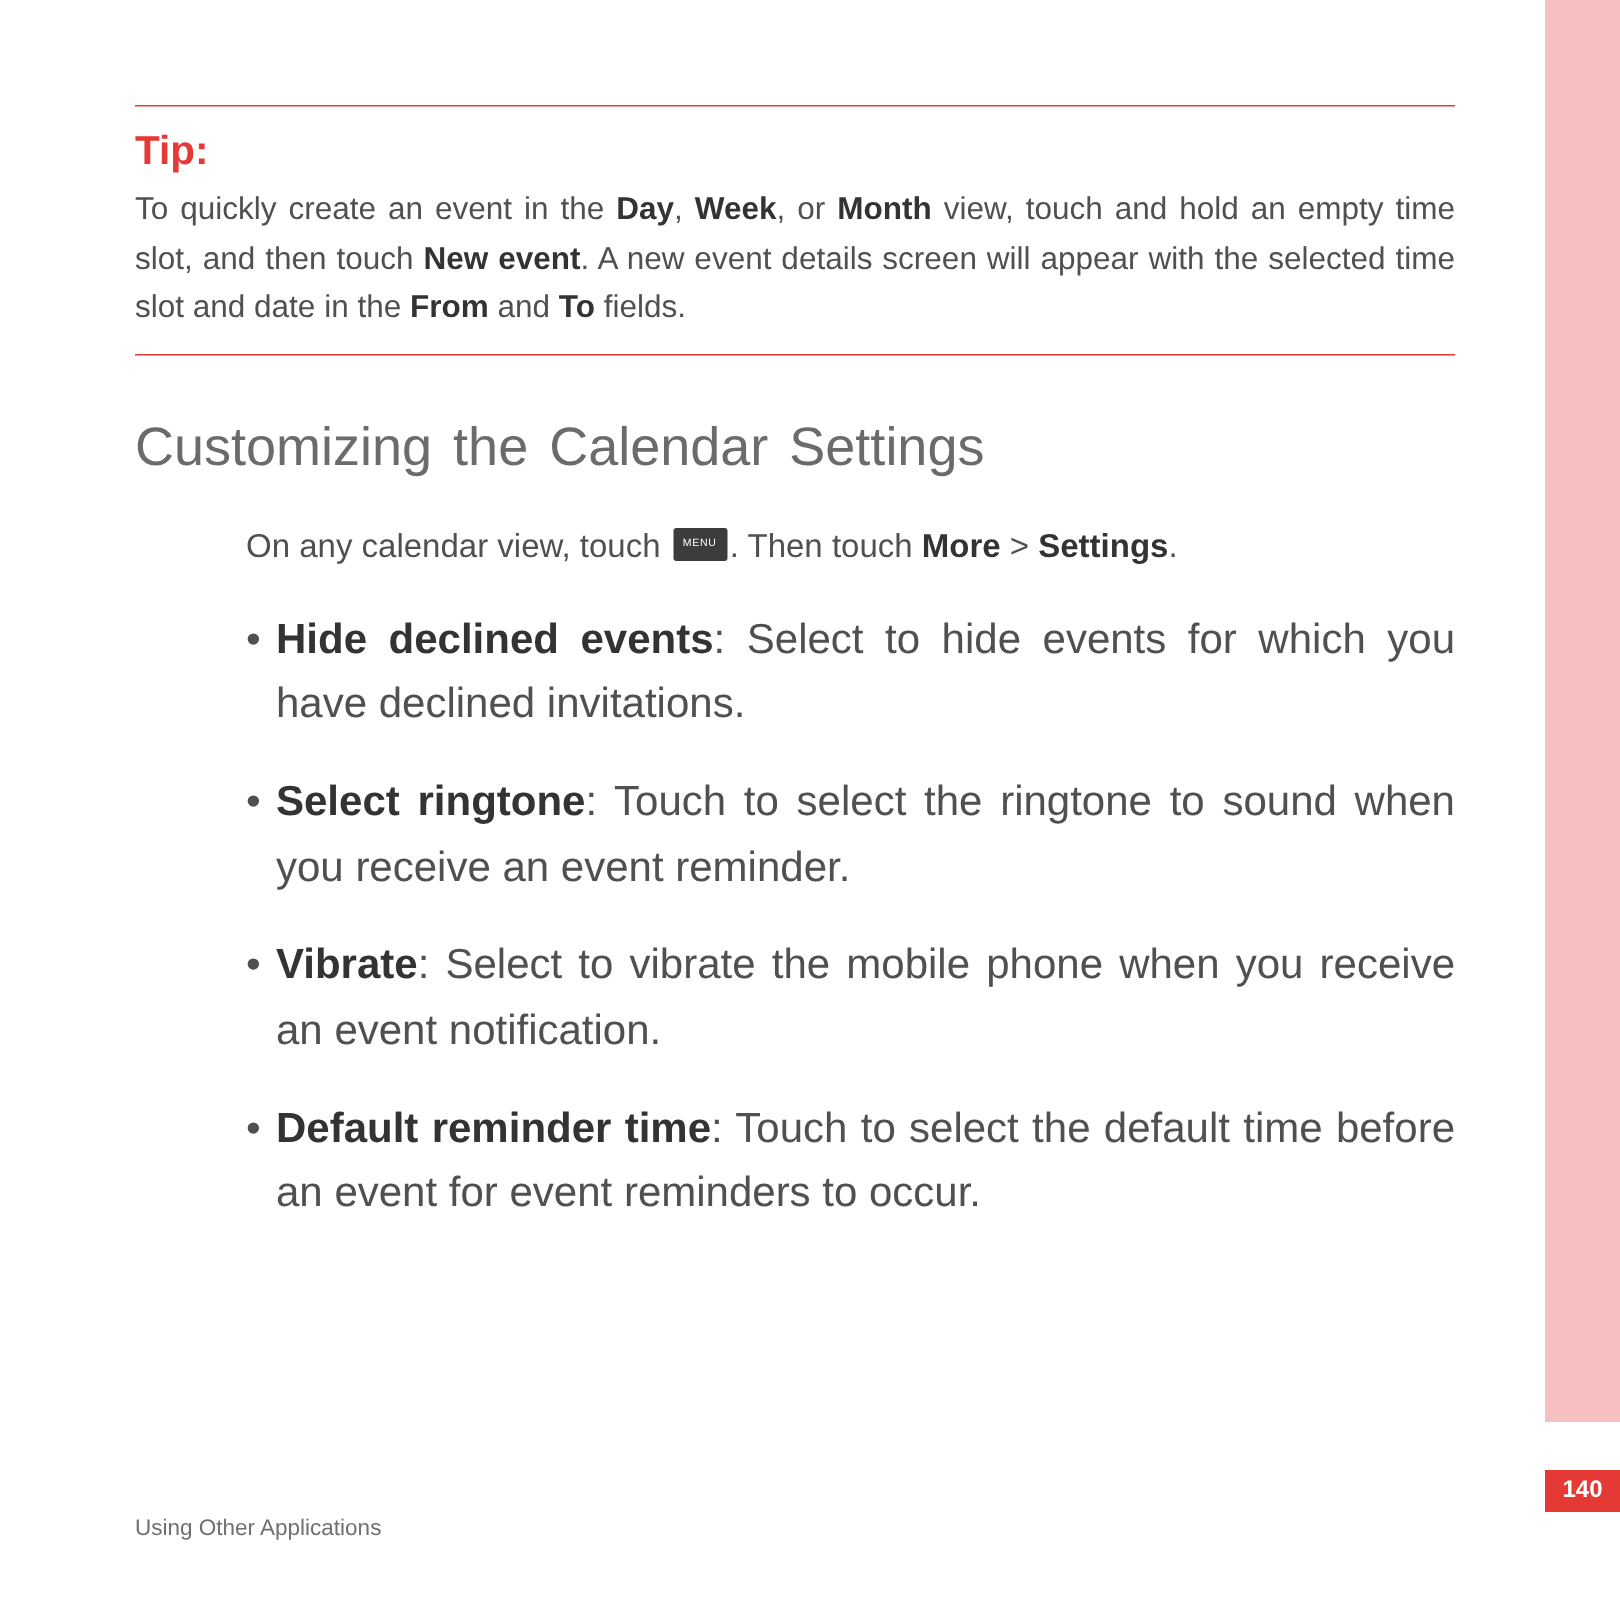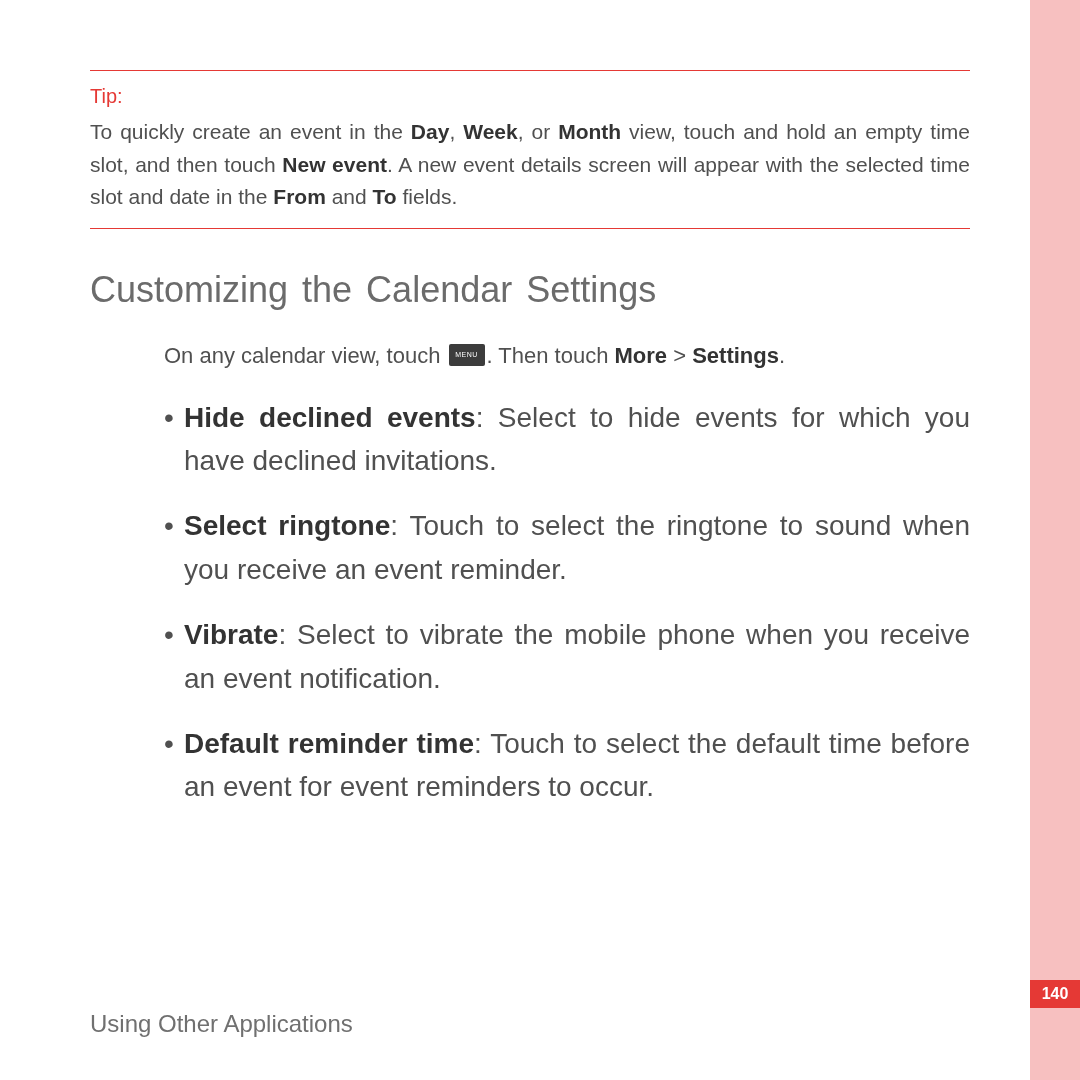--- a/index.html
+++ b/index.html
@@ -10,21 +10,21 @@
     background: #ffffff;
     font-family: Arial, Helvetica, sans-serif;
     color: #333333;
     position: relative;
   }
   .sidebar {
     position: absolute;
     top: 0;
     right: 0;
     width: 50px;
-    height: 1080px;
+    height: 948px;
     background: #f7c0c0;
   }
   .page-badge {
     position: absolute;
     right: 0;
     top: 980px;
     width: 50px;
     height: 28px;
     background: #e53935;
     color: #ffffff;
@@ -40,22 +40,22 @@
     width: 880px;
   }
   .tip-box {
     border-top: 1px solid #e53935;
     border-bottom: 1px solid #e53935;
     padding: 10px 0 14px 0;
     margin-bottom: 40px;
   }
   .tip-label {
     color: #e53935;
-    font-weight: normal;
-    font-size: 20px;
+    font-weight: bold;
+    font-size: 27px;
     margin: 4px 0 8px 0;
   }
   .tip-body {
     font-size: 21px;
     line-height: 1.55;
     color: #505050;
     text-align: justify;
   }
   .section-heading {
     font-size: 36px;
@@ -111,21 +111,21 @@
     position: absolute;
     left: 0;
     top: 0;
     color: #505050;
   }
   .bold { font-weight: bold; color: #333333; text-align: center; }
   .footer {
     position: absolute;
     left: 90px;
     top: 1010px;
-    font-size: 24px;
+    font-size: 15px;
     color: #707070;
   }
 </style>
 </head>
 <body>
 
 <div class="sidebar">
   <div class="page-badge">140</div>
 </div>
 

